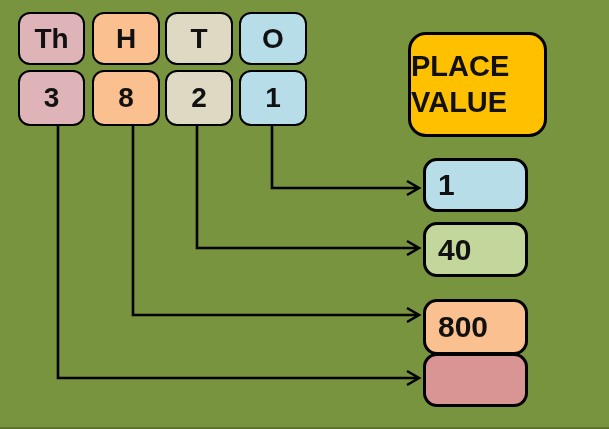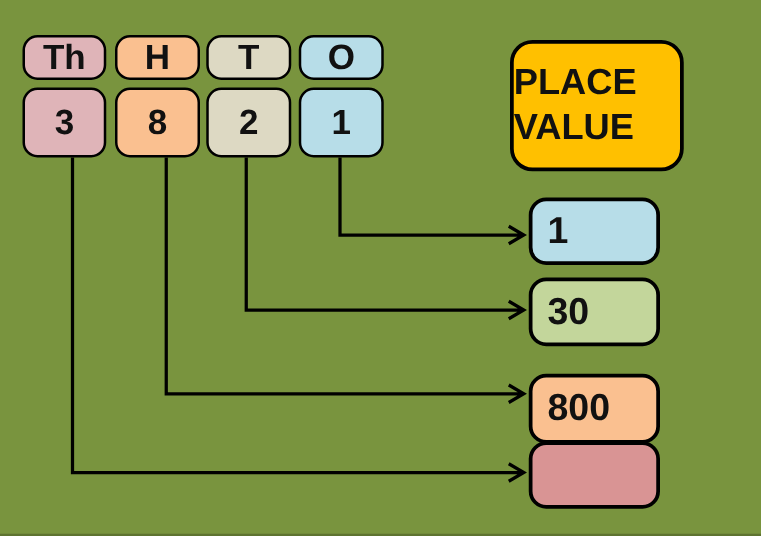--- a/index.html
+++ b/index.html
@@ -31,21 +31,21 @@
     font-size: 28px;
   }
   .c-pink   { background: #DFB4B8; }
   .c-orange { background: #FAC090; }
   .c-beige  { background: #DDD9C3; }
   .c-blue   { background: #B7DDE8; }
   .c-green  { background: #C3D69B; }
   .c-rose   { background: #D99494; }
   .c-gold   { background: #FFC000; }
 
-  .row1 { top: 28px; height: 36px; }
+  .row1 { top: 12px; height: 53px; }
   .row2 { top: 70px; height: 56px; }
   .col1 { left: 18px;  width: 67px; }
   .col2 { left: 92px;  width: 68px; }
   .col3 { left: 165px; width: 68px; }
   .col4 { left: 239px; width: 68px; }
 
   
   .title-box {
     left: 408px;
     top: 32px;
@@ -113,17 +113,17 @@
 </div>
 
 <svg class="arrow-layer" viewBox="0 0 609 429" xmlns="http://www.w3.org/2000/svg">
   <path d="M272,126 V188 H419 M407,181 L419,188 L407,195"></path>
   <path d="M197,126 V248 H419 M407,241 L419,248 L407,255"></path>
   <path d="M133,126 V315 H419 M407,308 L419,315 L407,322"></path>
   <path d="M58,126  V378 H419 M407,371 L419,378 L407,385"></path>
 </svg>
 
 <div class="box result-box r1 c-blue">1</div>
-<div class="box result-box r2 c-green">30</div>
+<div class="box result-box r2 c-green">40</div>
 <div class="box result-box r3 c-orange">800</div>
 <div class="box result-box r4 c-rose"></div>
 
 <div class="bottom-edge"></div>
 
 </body></html>

